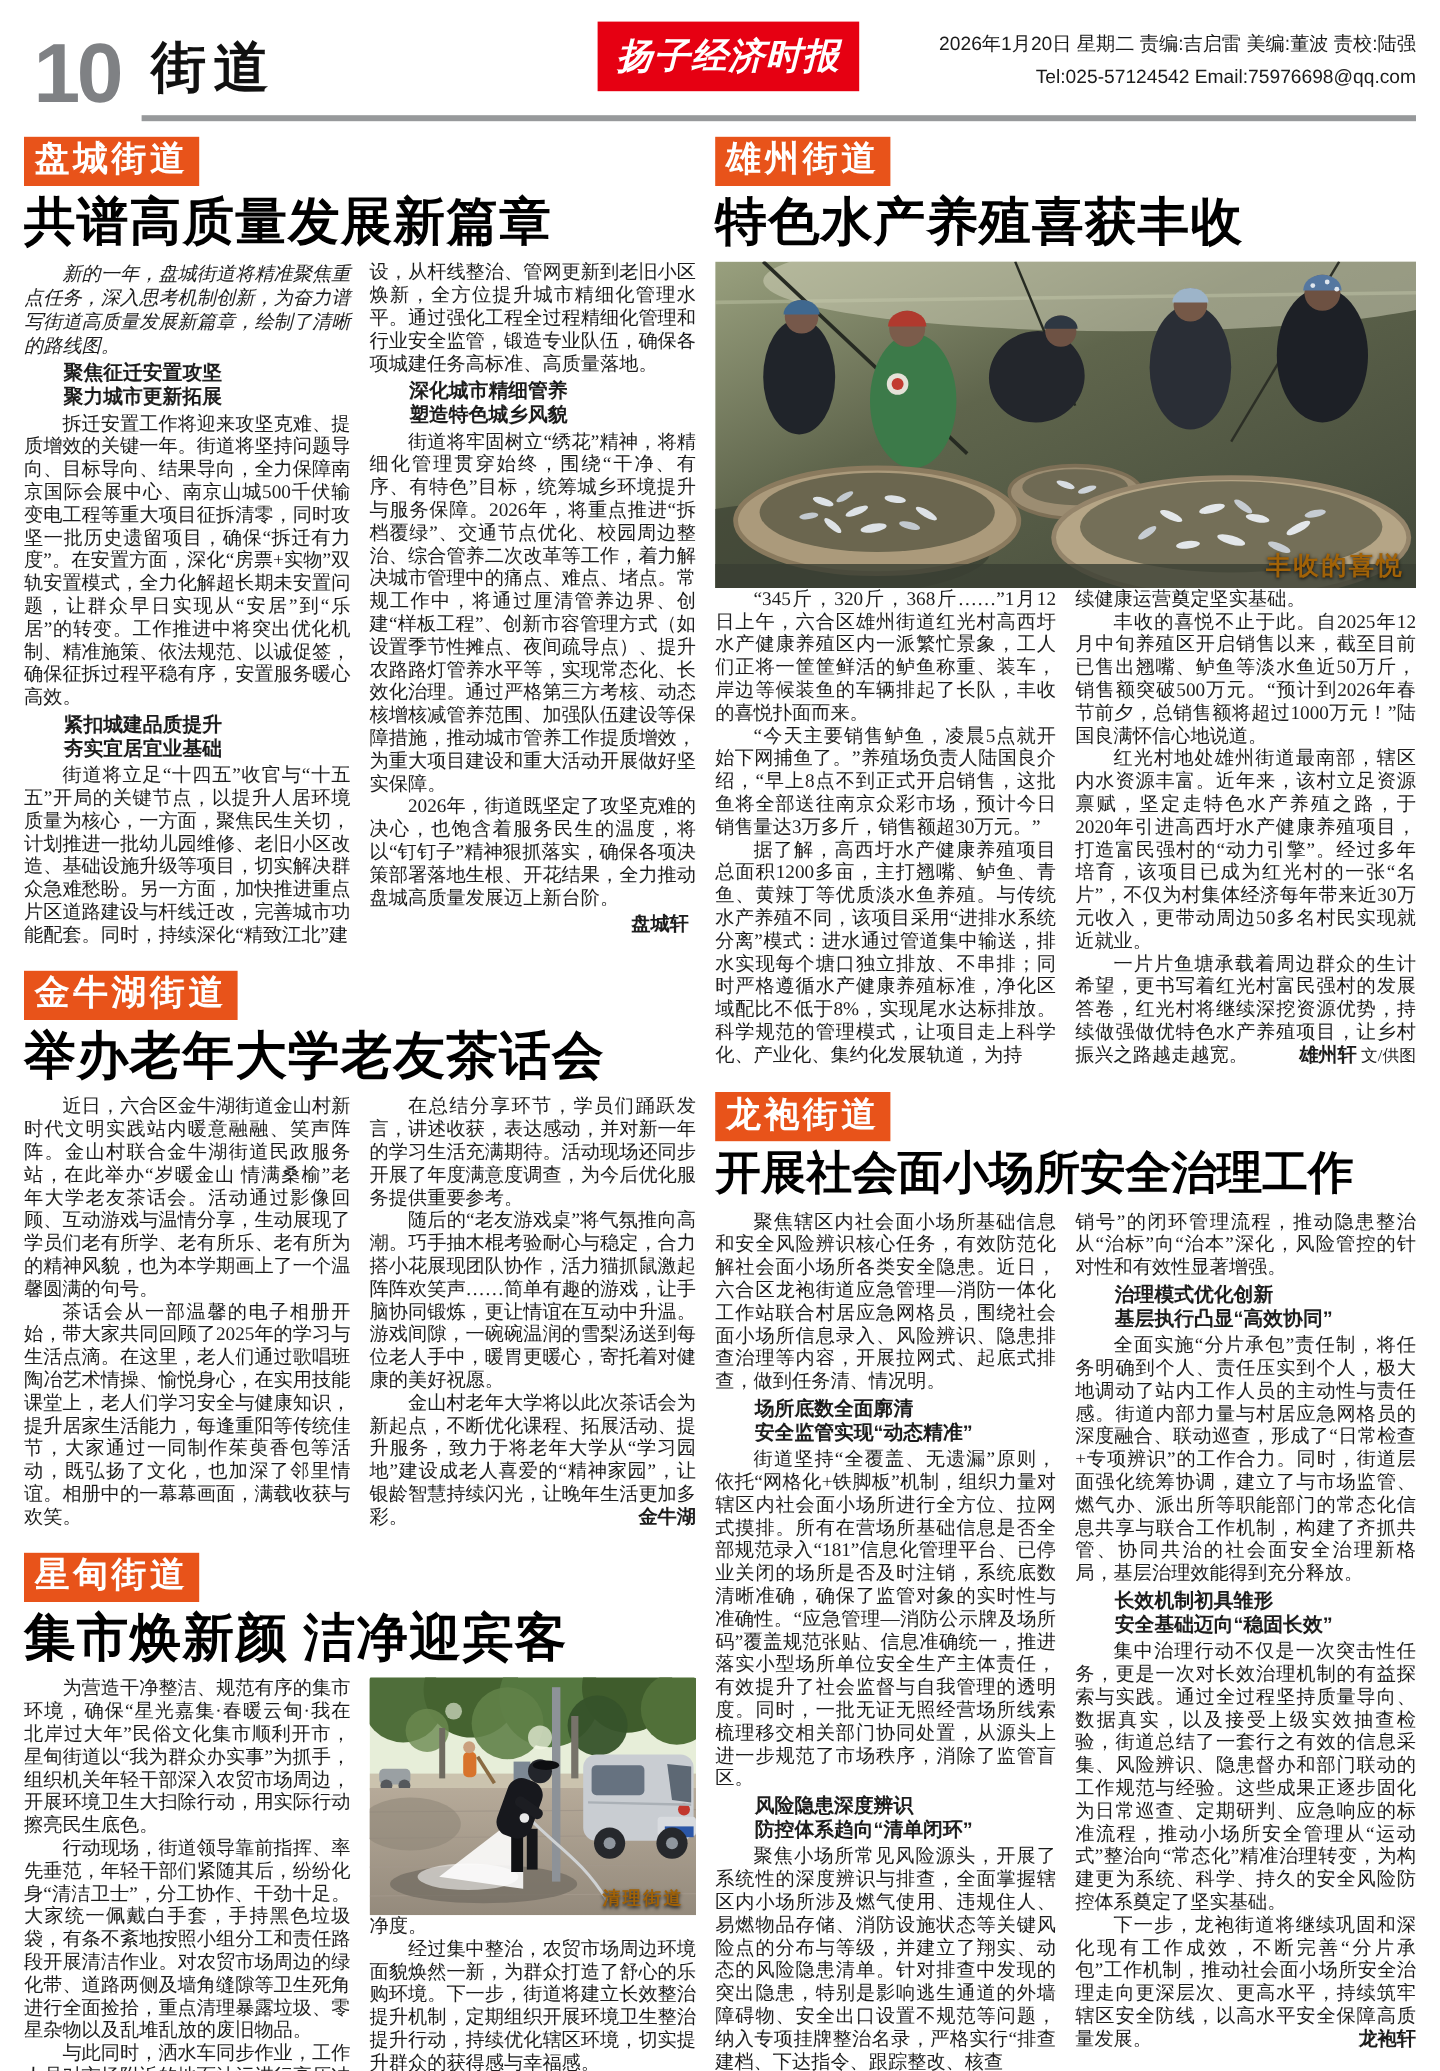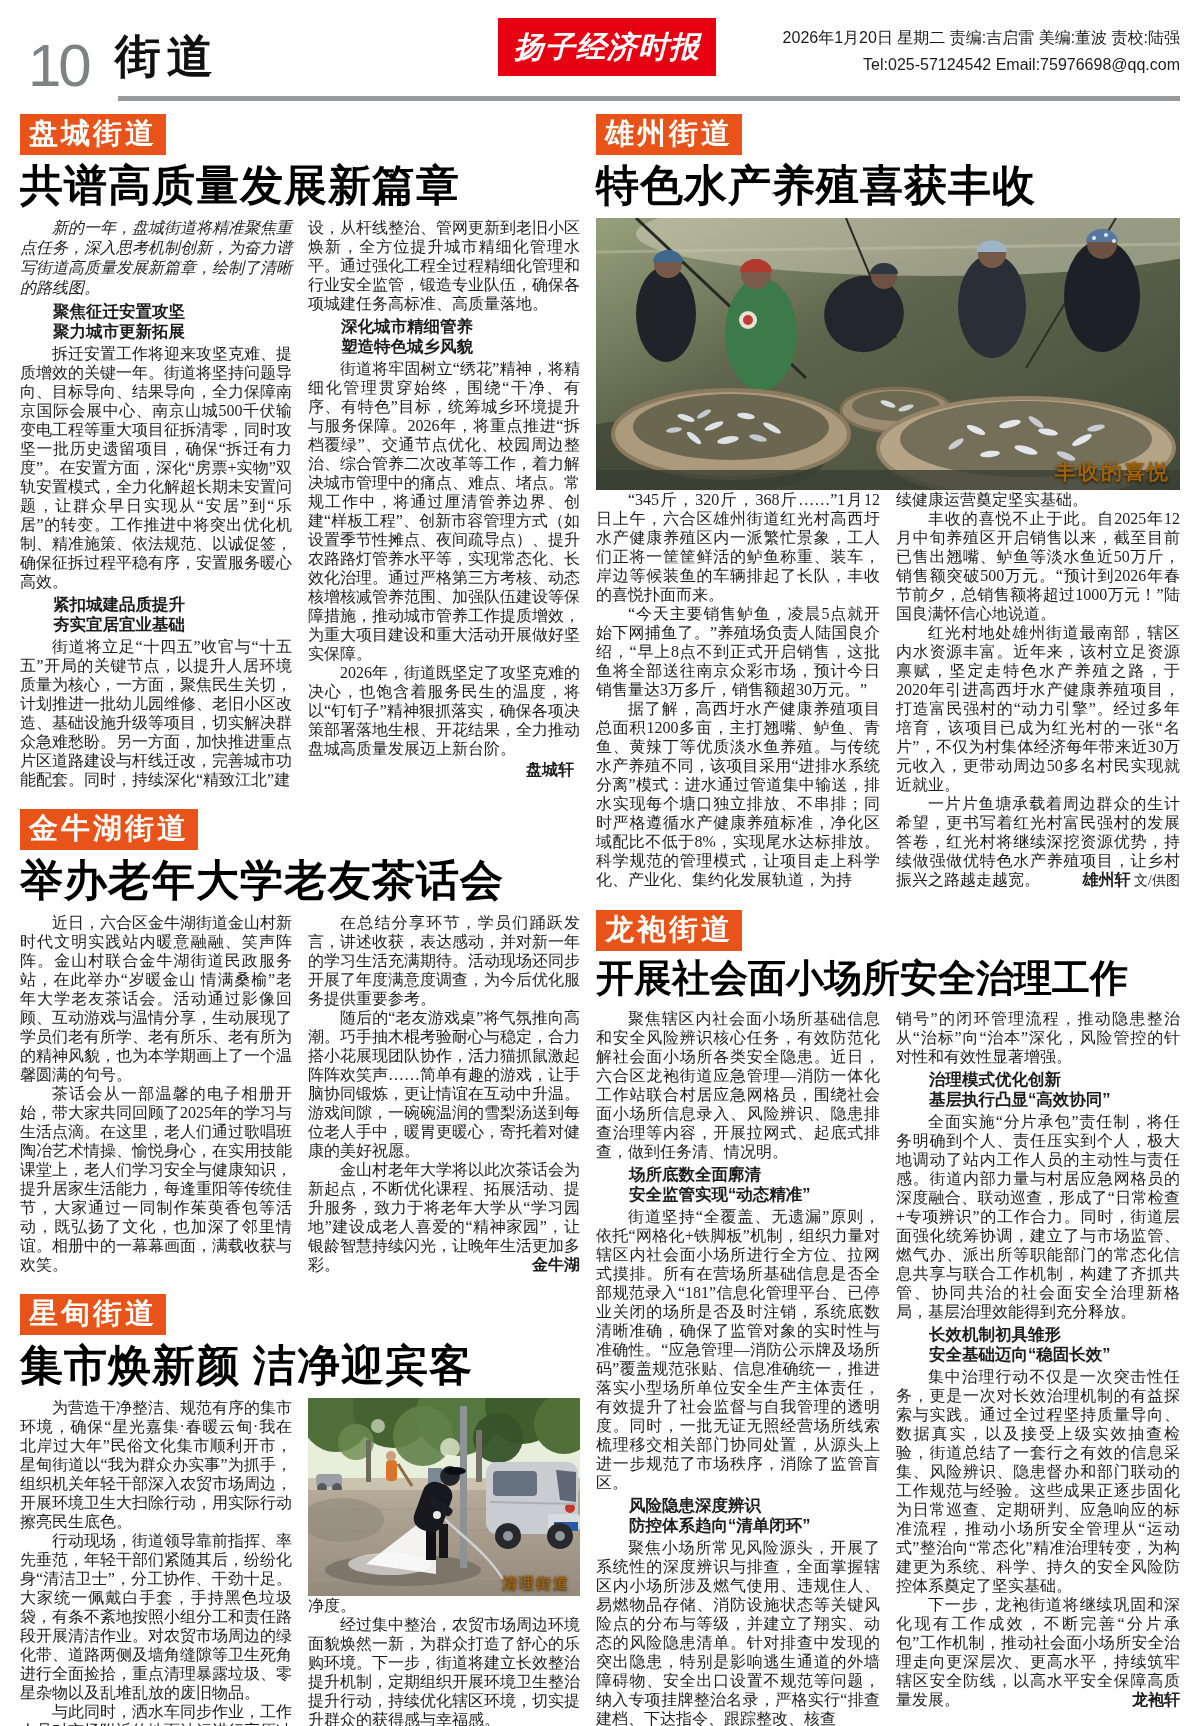--- a/index.html
+++ b/index.html
@@ -2,21 +2,21 @@
 <html><head>
 <meta charset="utf-8">
 <title>扬子经济时报 · 街道</title>
 <style>
   html,body{margin:0;padding:0;background:#e9e9e9;}
   .page{position:relative;width:1200px;height:1726px;margin:0 auto;background:#ffffff;
         font-family:"Liberation Serif","DejaVu Serif",serif;color:#1d1d1d;overflow:hidden;}
   
   .hdr{position:absolute;top:10px;left:28px;right:20px;height:84px;}
   .hdr-left{position:absolute;left:0;bottom:4px;display:flex;align-items:flex-end;}
-  .pageno{font-family:"Liberation Sans","DejaVu Sans",sans-serif;font-weight:normal;font-size:60px;
+  .pageno{font-family:"Liberation Sans","DejaVu Sans",sans-serif;font-weight:bold;font-size:70px;
           line-height:.82;color:#7f8184;letter-spacing:-3px;}
   .section{font-family:"Liberation Sans","DejaVu Sans",sans-serif;font-weight:900;font-size:46px;
            color:#111;margin:0 0 2px 26px;letter-spacing:6px;}
   .masthead{position:absolute;left:470px;top:8px;width:218px;height:58px;background:#e60012;
             display:flex;align-items:center;justify-content:center;}
   .masthead span{color:#fff;font-family:"Liberation Sans","DejaVu Sans",sans-serif;font-weight:900;
             font-size:30px;font-style:italic;letter-spacing:1px;white-space:nowrap;}
   .pubinfo{position:absolute;right:0;top:14px;text-align:right;
            font-family:"Liberation Sans","DejaVu Sans",sans-serif;font-size:16px;color:#1a1a1a;line-height:1.7;margin-left:12px;}
   .rule{position:absolute;top:96px;left:118px;right:20px;height:5px;background:#97999b;}

